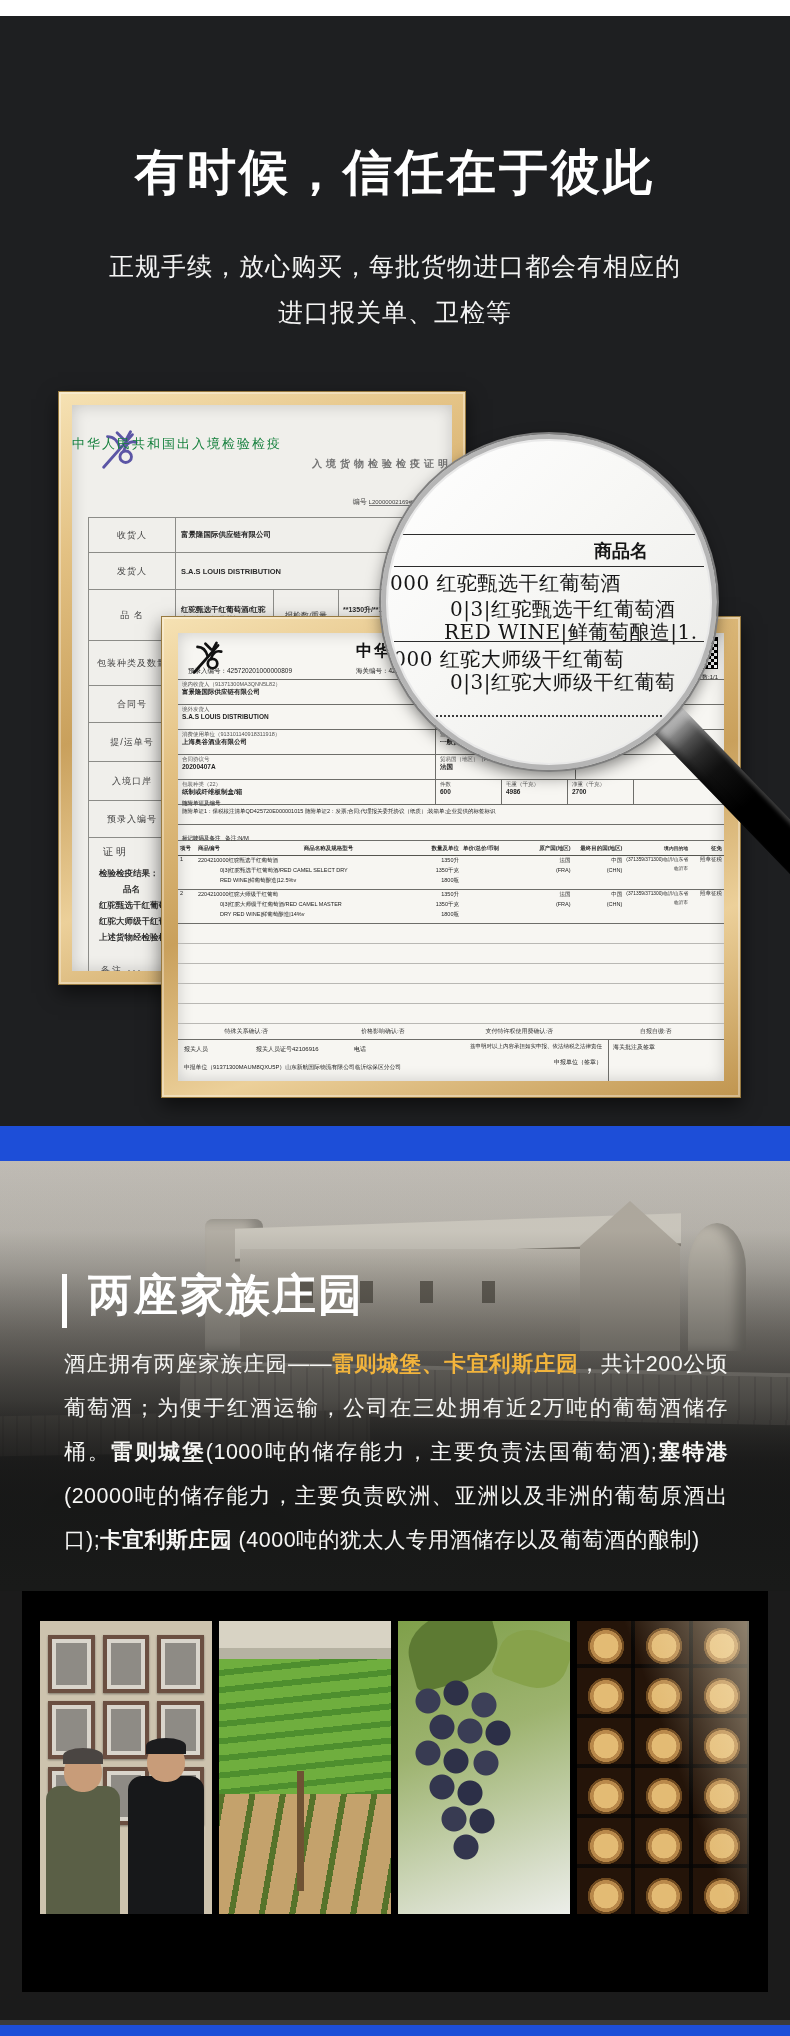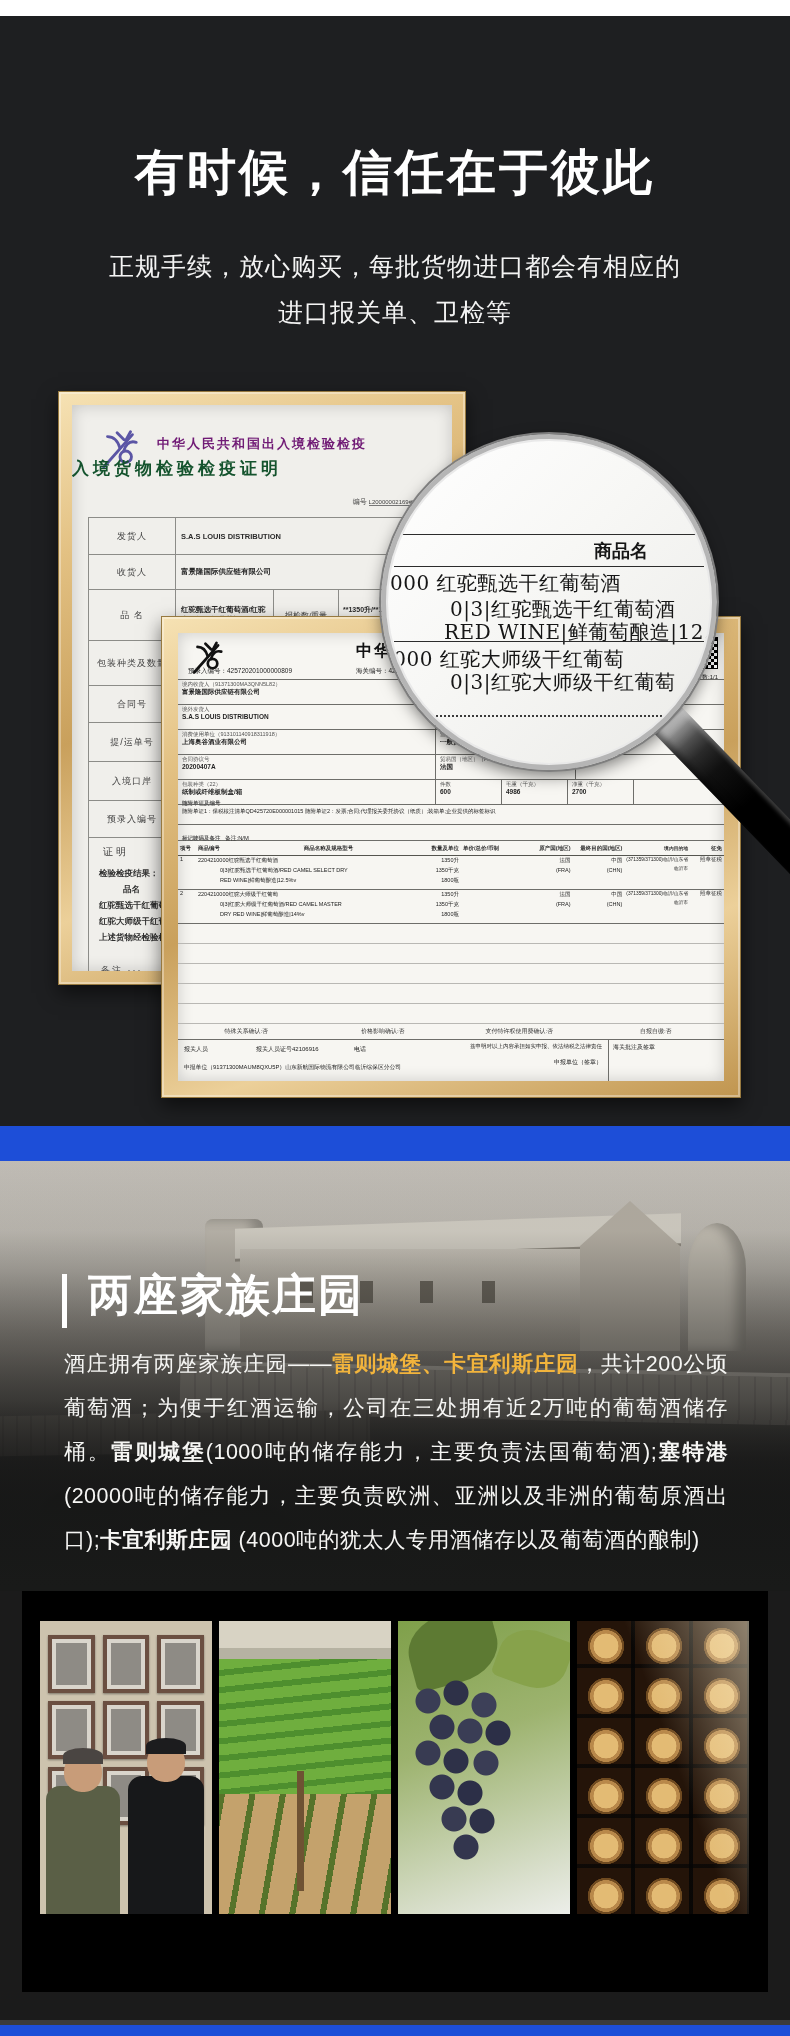--- a/index.html
+++ b/index.html
@@ -14,24 +14,24 @@
   .sub1{top:234px;} .sub2{top:280px;}
   
   .frame{position:absolute;background:linear-gradient(160deg,#f6e2b4 0%,#e3c183 22%,#c9a05c 48%,#ecd09a 72%,#c0954f 100%);
          border:1px solid #97793f;box-shadow:inset 0 0 0 2px rgba(255,255,255,.35),0 8px 18px rgba(0,0,0,.55);}
   .cert1{left:58px;top:375px;width:408px;height:594px;padding:13px;box-sizing:border-box;z-index:1;}
   .cert2{left:161px;top:600px;width:580px;height:482px;padding:16px;box-sizing:border-box;z-index:2;}
   .paper{position:relative;width:100%;height:100%;background:#f0efeb;box-shadow:inset 0 0 16px rgba(0,0,0,.18);overflow:hidden;}
   .paper2{background:#f7f6f2;}
   
   .c1-emblem{position:absolute;left:24px;top:22px;width:46px;height:46px;}
-  .c1-h1{position:absolute;left:0;top:30px;width:100%;text-align:center;font-size:13px;font-weight:700;
-         color:#701a75;letter-spacing:2px;font-family:"Liberation Serif","DejaVu Serif",serif;}
-  .c1-h2{position:absolute;left:0;top:52px;width:100%;text-align:left;font-size:17px;font-weight:700;
-         color:#14532d;letter-spacing:4px;font-family:"Liberation Serif","DejaVu Serif",serif;}
+  .c1-h1{position:absolute;left:0;top:30px;width:100%;font-size:13px;font-weight:400;
+         color:#15803d;letter-spacing:2px;font-family:"Liberation Serif","DejaVu Serif",serif;}
+  .c1-h2{position:absolute;left:0;top:52px;width:100%;text-align:right;font-size:10px;font-weight:700;
+         color:#737373;letter-spacing:4px;font-family:"Liberation Serif","DejaVu Serif",serif;}
   .c1-serial{position:absolute;right:18px;top:92px;font-size:7px;color:#444;}
   .c1-serial .no{border-bottom:1px solid #777;font-size:6px;}
   .c1-table{position:absolute;left:16px;right:16px;top:112px;border:1px solid #8c8c88;border-bottom:none;}
   .c1-row{display:flex;border-bottom:1px solid #8c8c88;}
   .c1-lab{width:86px;min-width:86px;border-right:1px solid #8c8c88;display:flex;align-items:center;
           justify-content:center;font-size:9px;color:#3f3f3f;letter-spacing:1px;text-align:center;}
   .c1-val{flex:1;padding:4px 5px;font-size:7.5px;font-weight:700;color:#2a2a2a;display:flex;align-items:center;}
   .c1-lab2{width:64px;min-width:64px;border-left:1px solid #8c8c88;border-right:1px solid #8c8c88;
            display:flex;align-items:center;justify-content:center;font-size:8px;color:#3f3f3f;text-align:center;}
   .c1-val2{width:88px;min-width:88px;padding:3px 4px;font-size:7px;font-weight:700;color:#2a2a2a;display:flex;align-items:center;}
@@ -222,27 +222,27 @@
             <path d="M12 10 c7 0 11 5 13 12 M42 16 c-7 -2 -11 2 -13 9 M22 6 l7 7 M36 5 l-5 9"></path>
           </g>
         </svg>
         <div class="c1-h1">中华人民共和国出入境检验检疫</div>
         <div class="c1-h2">入境货物检验检疫证明</div>
         <div class="c1-serial">
           <span>编号</span>
           <span class="no">L20000002169#37001-1</span>
         </div>
         <div class="c1-table">
+          <div class="c1-row" style="height:34px">
+            <div class="c1-lab">收货人</div>
+            <div class="c1-val">富景隆国际供应链有限公司</div>
+          </div>
           <div class="c1-row" style="height:36px">
             <div class="c1-lab">发货人</div>
             <div class="c1-val">S.A.S LOUIS DISTRIBUTION</div>
-          </div>
-          <div class="c1-row" style="height:34px">
-            <div class="c1-lab">收货人</div>
-            <div class="c1-val">富景隆国际供应链有限公司</div>
           </div>
           <div class="c1-row" style="height:50px">
             <div class="c1-lab">品  名</div>
             <div class="c1-val" style="max-width:108px">红驼甄选干红葡萄酒/红驼大师级干红葡萄酒</div>
             <div class="c1-lab2">报检数/重量</div>
             <div class="c1-val2">**1350升/**1350千克/**1350升/**1350千克</div>
           </div>
           <div class="c1-row" style="height:44px">
             <div class="c1-lab">包装种类及数量</div>
             <div class="c1-val" style="max-width:108px">**600纸箱/**0其他</div>
@@ -471,21 +471,21 @@
     </div>
 
     <div class="lens-handle"></div>
     <div class="lens">
       <div class="lens-in">
         <div class="m-hline hl1"></div>
         <div class="m-colhead">商品名</div>
         <div class="m-hline hl2"></div>
         <div class="m-line m1">000 红驼甄选干红葡萄酒</div>
         <div class="m-line m2">0|3|红驼甄选干红葡萄酒</div>
-        <div class="m-line m3">RED WINE|鲜葡萄酿造|12.</div>
+        <div class="m-line m3">RED WINE|鲜葡萄酿造|1.</div>
         <div class="m-hline hl3"></div>
         <div class="m-line m4">0000 红驼大师级干红葡萄</div>
         <div class="m-line m5">0|3|红驼大师级干红葡萄</div>
         <div class="m-dotted"></div>
       </div>
     </div>
   </section>
 
   <section class="story">
     <div class="story-lower"></div>

